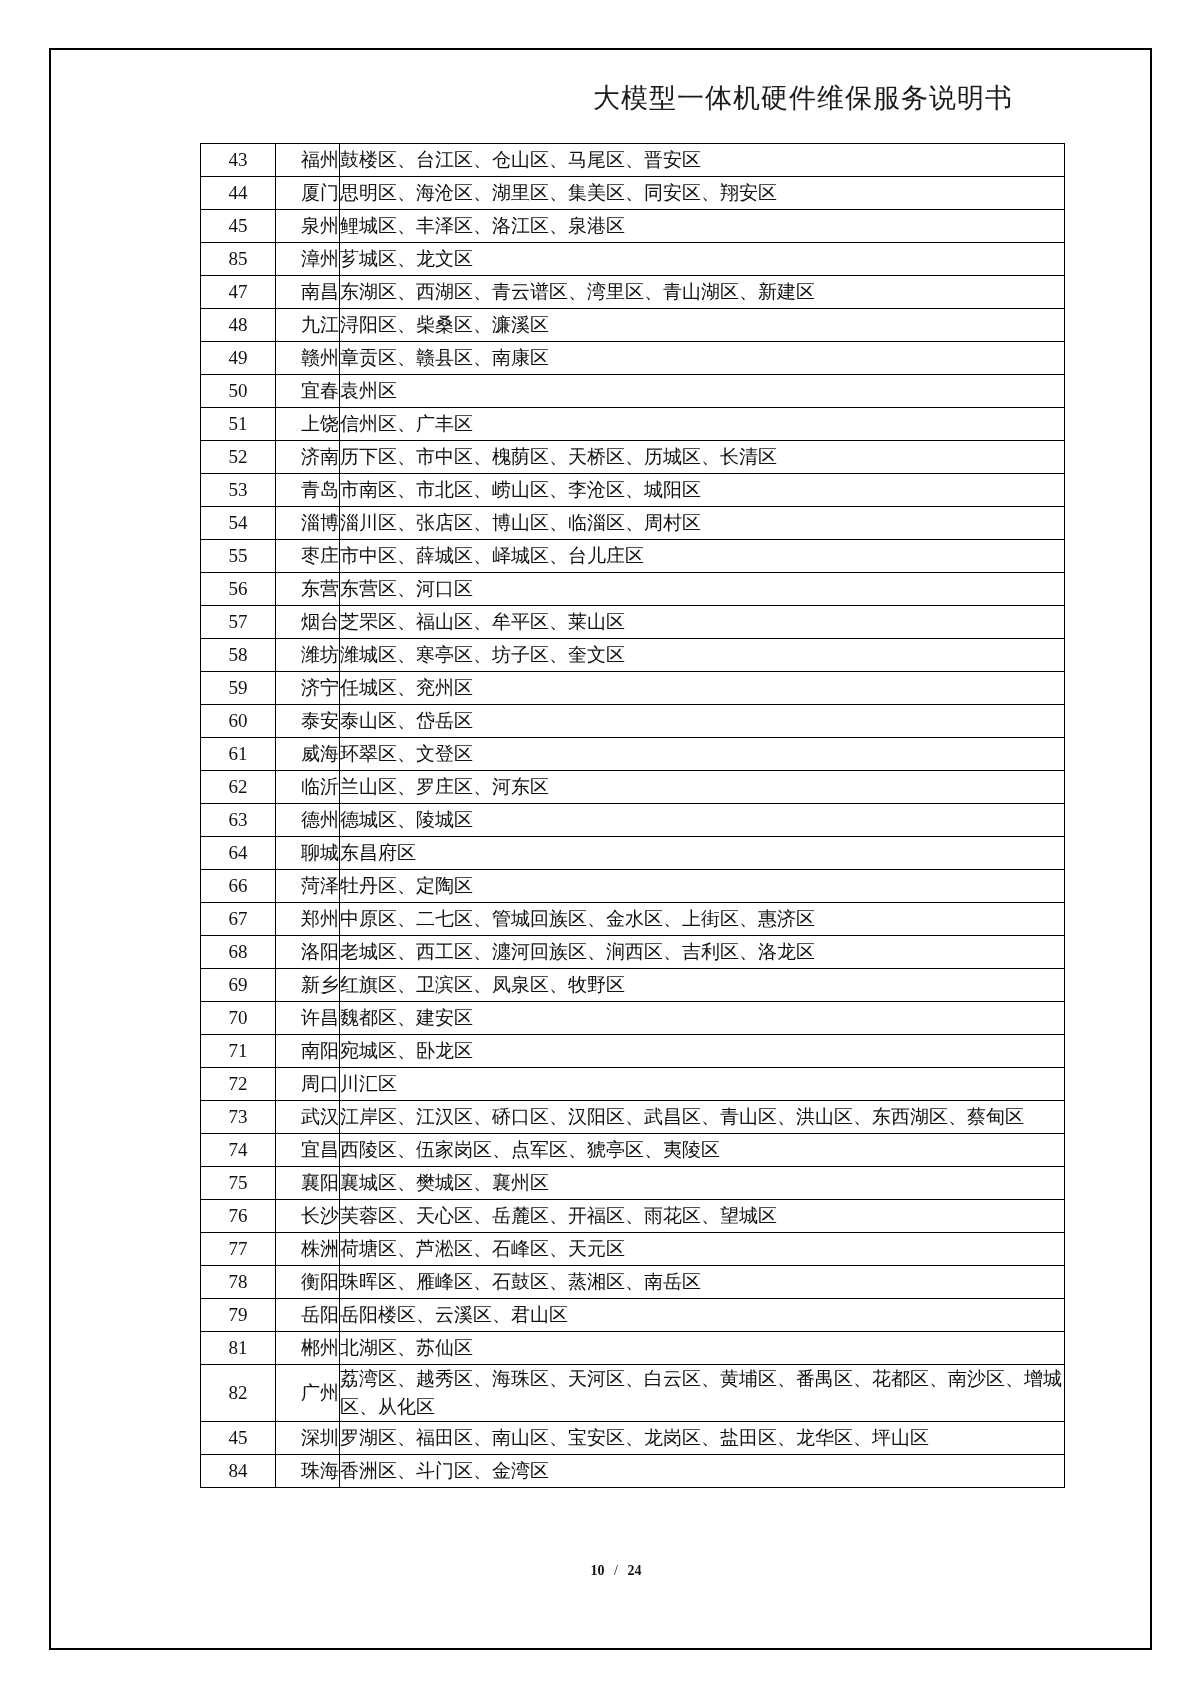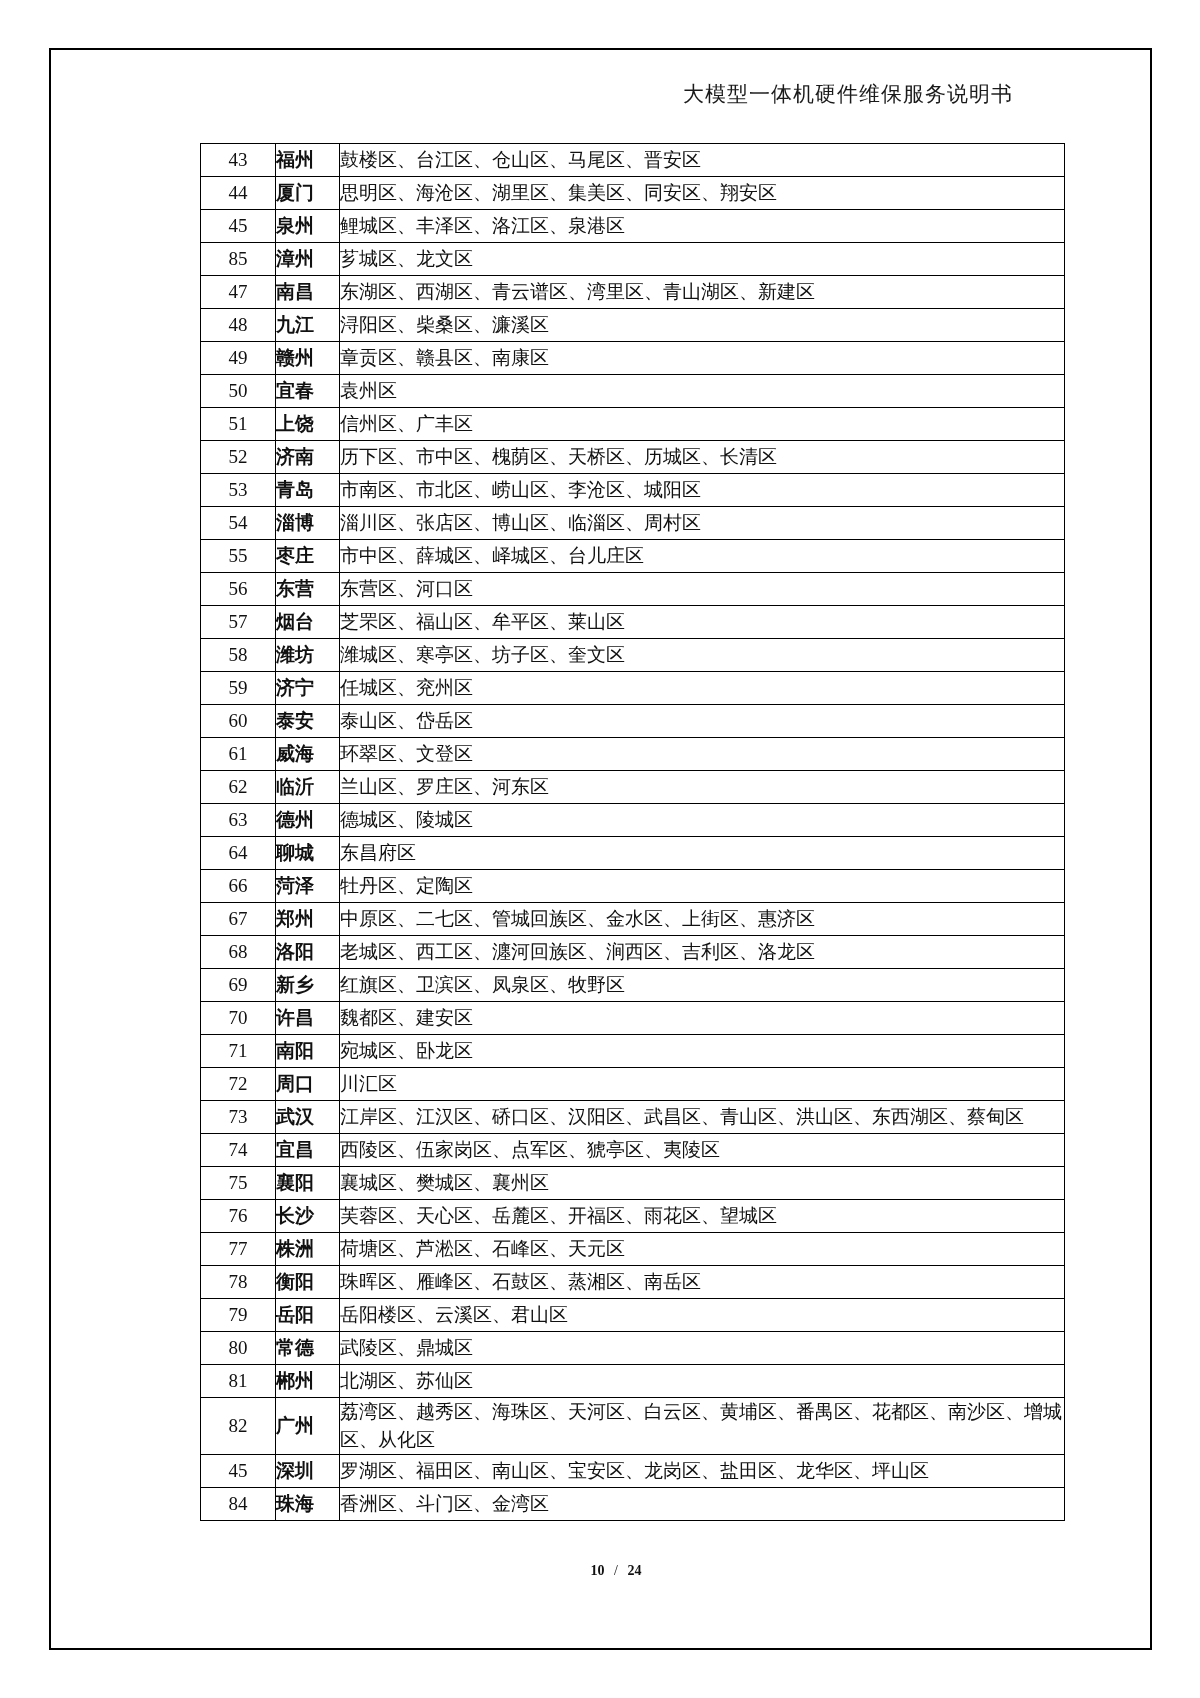--- a/index.html
+++ b/index.html
@@ -20,21 +20,21 @@
     left: 49px; top: 48px;
     width: 1103px; height: 1602px;
     border: 2px solid #000000;
   }
   .doc-header {
     position: absolute;
     top: 80px;
     left: 60px;
     width: 953px;
     text-align: right;
-    font-size: 21px;
+    font-size: 27px;
     letter-spacing: 1px;
     color: #1a1a1a;
     white-space: nowrap;
   }
   table.city-table {
     position: absolute;
     left: 200px; top: 143px;
     width: 864px;
     border-collapse: collapse;
     table-layout: fixed;
@@ -42,21 +42,21 @@
     color: #111111;
   }
   table.city-table td {
     border: 1px solid #000000;
     height: 33px;
     padding: 0;
     line-height: 28px;
     vertical-align: middle;
   }
   td.col-num   { width: 75px;  text-align: center; }
-  td.col-city  { width: 64px;  text-align: left; font-weight: bold; }
+  td.col-city  { width: 64px;  text-align: right; }
   td.col-districts {
     width: 725px;
     text-align: left;
     padding: 2px 4px 2px 10px;
     line-height: 30px;
   }
   .doc-footer {
     position: absolute;
     top: 1563px;
     left: 16px;
@@ -253,25 +253,20 @@
           <td class="col-num">78</td>
           <td class="col-city">衡阳</td>
           <td class="col-districts">珠晖区、雁峰区、石鼓区、蒸湘区、南岳区</td>
         </tr>
         <tr>
           <td class="col-num">79</td>
           <td class="col-city">岳阳</td>
           <td class="col-districts">岳阳楼区、云溪区、君山区</td>
         </tr>
         <tr>
-          <td class="col-num">80</td>
-          <td class="col-city">常德</td>
-          <td class="col-districts">武陵区、鼎城区</td>
-        </tr>
-        <tr>
           <td class="col-num">81</td>
           <td class="col-city">郴州</td>
           <td class="col-districts">北湖区、苏仙区</td>
         </tr>
         <tr>
           <td class="col-num">82</td>
           <td class="col-city">广州</td>
           <td class="col-districts">荔湾区、越秀区、海珠区、天河区、白云区、黄埔区、番禺区、花都区、南沙区、增城区、从化区</td>
         </tr>
         <tr>

